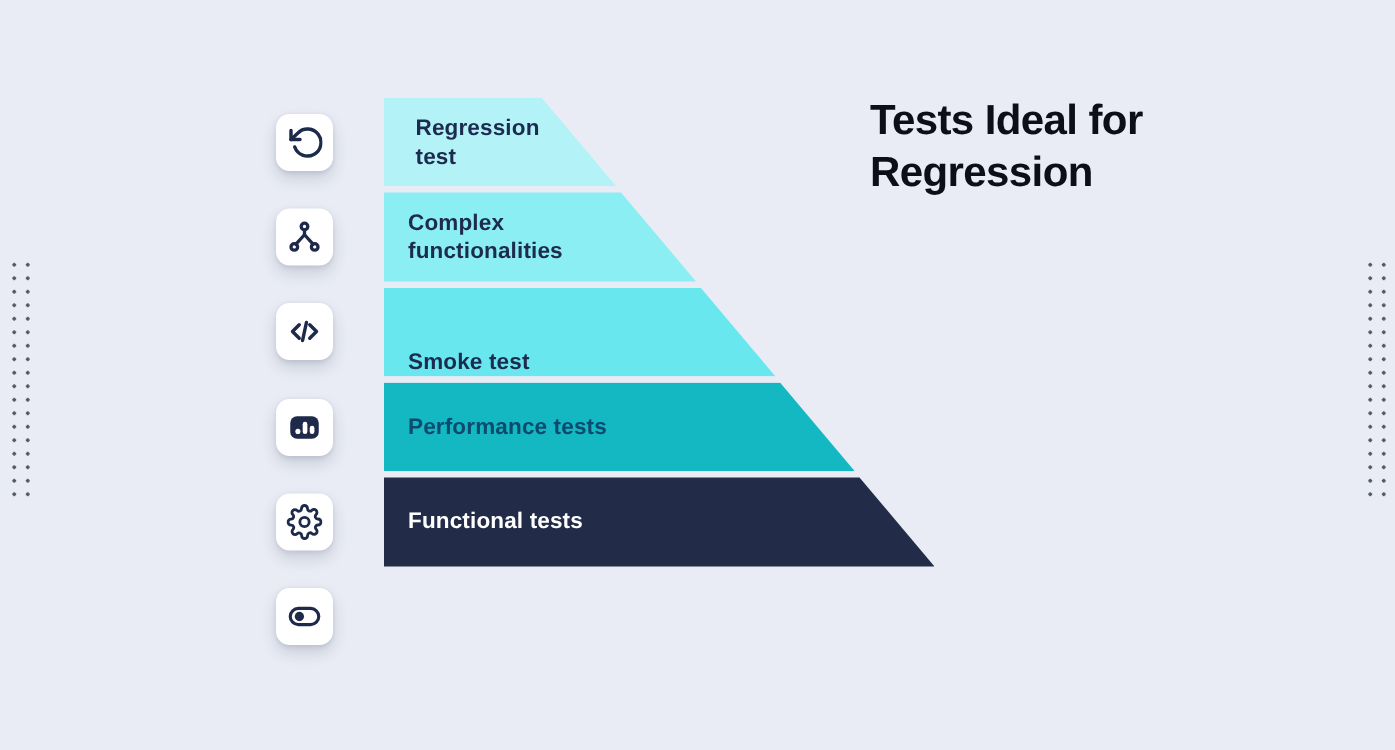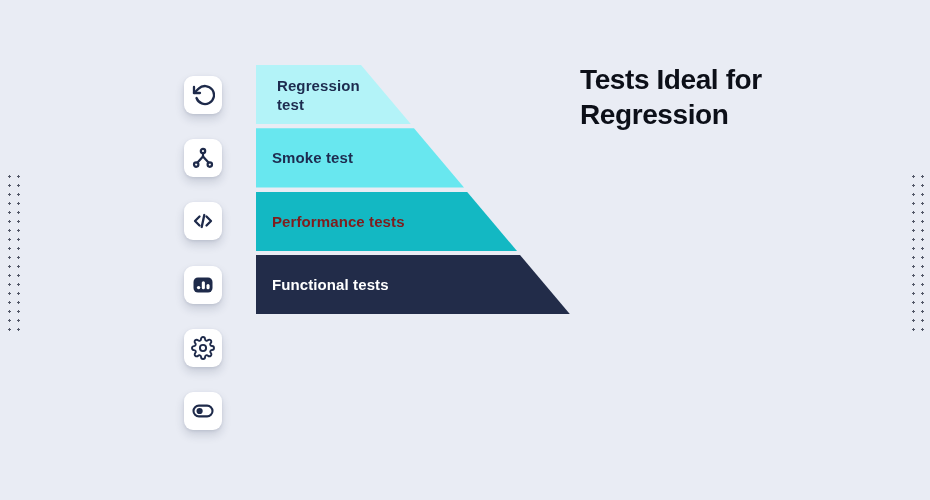--- a/index.html
+++ b/index.html
@@ -59,21 +59,21 @@
     justify-content: center;
     padding-left: 16px;
     font-size: 15px;
     font-weight: bold;
     line-height: 19px;
     white-space: pre-line;
     letter-spacing: 0.1px;
   }
   .layer:nth-child(1) { top: 0;       width: 155px; clip-path: polygon(0 0, 105px 0, 100% 100%, 0 100%); }
   .layer:nth-child(2) { top: 63.3px;  width: 208px; clip-path: polygon(0 0, 158px 0, 100% 100%, 0 100%); }
-  .layer:nth-child(3) { top: 126.7px; width: 261px; clip-path: polygon(0 0, 211px 0, 100% 100%, 0 100%); }
+  .layer:nth-child(3) { top: 126.7px; width: 261px; clip-path: polygon(0 0, 211px 0, 100% 100%, 0 100%); justify-content: flex-end; }
   .layer:nth-child(4) { top: 190px;   width: 314px; clip-path: polygon(0 0, 264px 0, 100% 100%, 0 100%); }
   .layer:nth-child(5) { top: 253.3px; width: 367px; clip-path: polygon(0 0, 317px 0, 100% 100%, 0 100%); }
   .layer:nth-child(6) { top: 303px; width: 420px; clip-path: polygon(0 0, 370px 0, 100% 100%, 0 100%); }
 
   
   .title {
     position: absolute;
     left: 580px;
     top: 62px;
     width: 330px;
@@ -145,22 +145,24 @@
       <svg width="24" height="24" viewBox="0 0 24 24" fill="none">
         <rect x="2.5" y="6.6" width="19" height="10.8" rx="5.4" stroke="#1e2a4a" stroke-width="2.1"></rect>
         <circle cx="8.6" cy="12" r="3.1" fill="#1e2a4a"></circle>
       </svg>
     </span>
   </div>
 
   <div class="funnel">
     <div class="layer" style="background: rgb(179, 243, 248); color: rgb(29, 43, 79); padding-left: 21px;"><span>Regression
 test</span></div>
+    <div class="layer" style="background: rgb(138, 238, 243); color: rgb(29, 43, 79);"><span>Complex
+functionalities</span></div>
     <div class="layer" style="background: rgb(104, 231, 239); color: rgb(29, 43, 79);"><span>Smoke test</span></div>
-    <div class="layer" style="background: rgb(19, 184, 195); color: #7f1d1d;"><span>Performance tests</span></div>
+    <div class="layer" style="background: rgb(19, 184, 195); color: #0c4a6e;"><span>Performance tests</span></div>
     <div class="layer" style="background: rgb(34, 44, 73); color: rgb(255, 255, 255);"><span>Functional tests</span></div>
   </div>
 
   <h1 class="title" style="color: rgb(12, 15, 24);">
     <span>Tests Ideal for</span>
     <span>Regression</span>
   </h1>
 
 </div>
 

